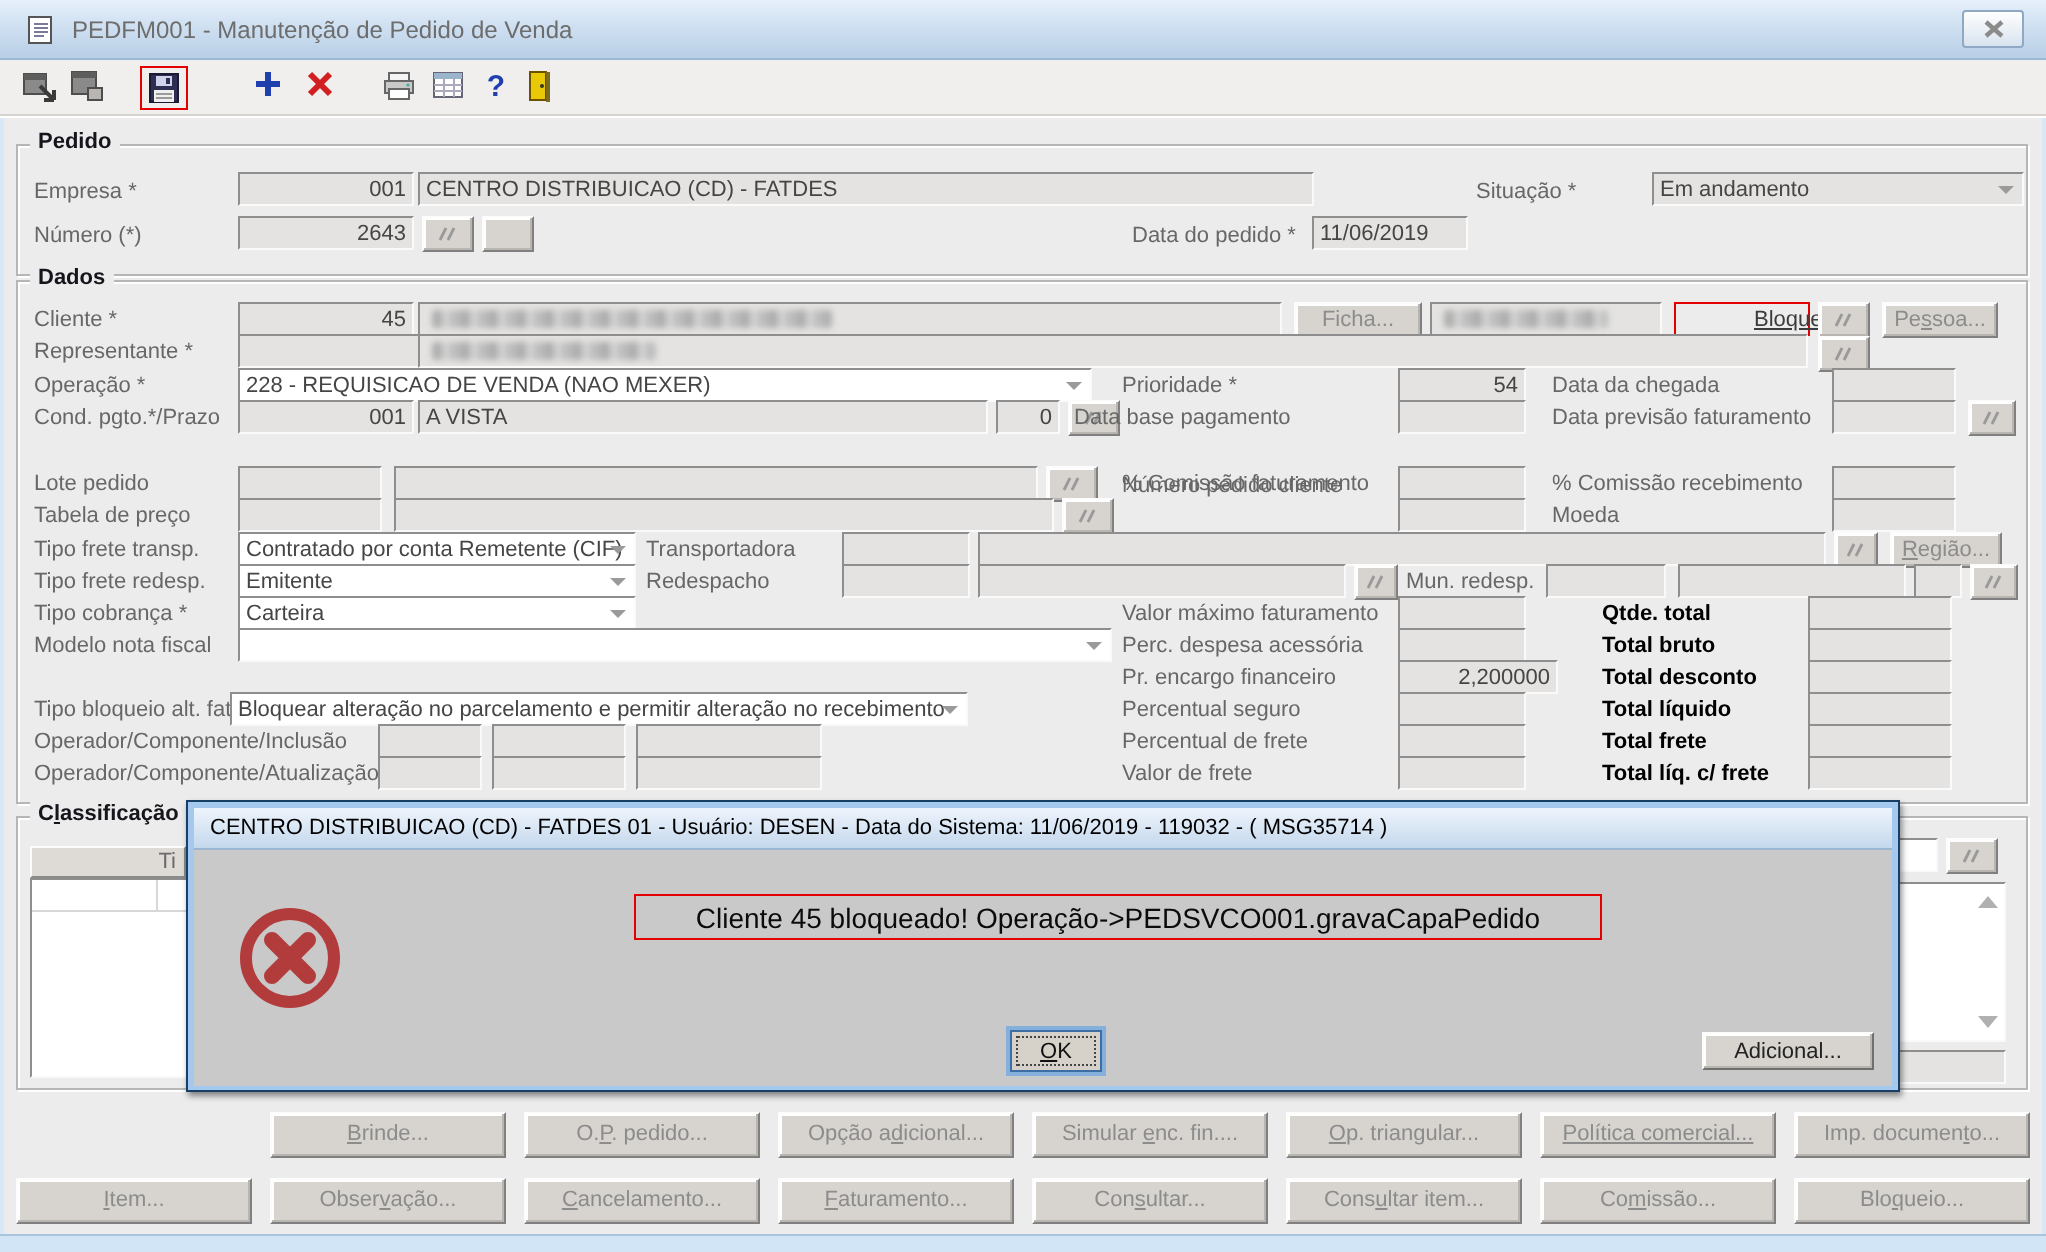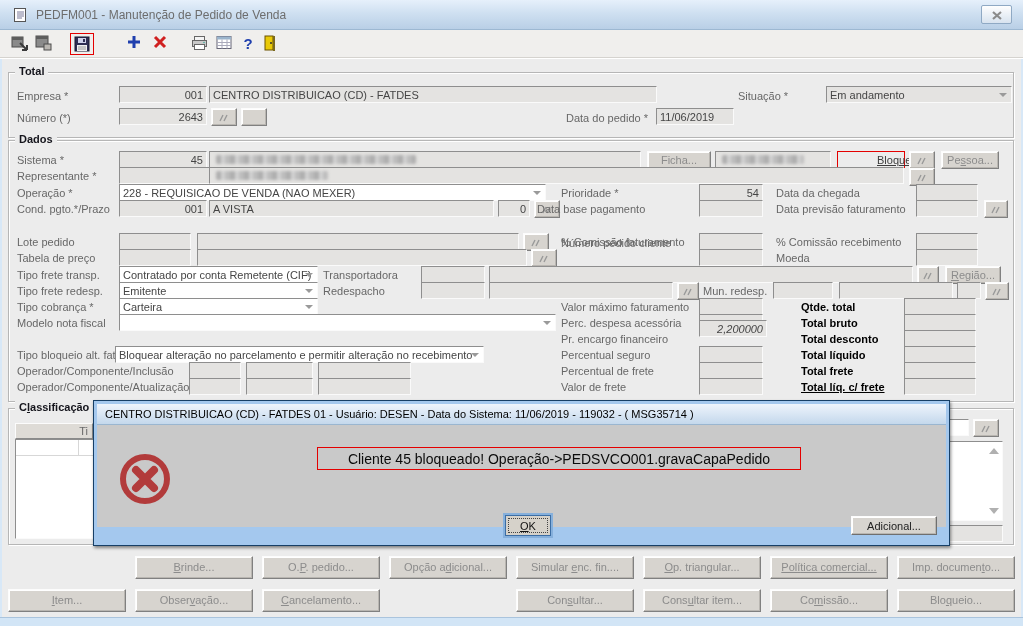--- a/index.html
+++ b/index.html
@@ -72,21 +72,21 @@
   .scrollarrow.up { border-bottom:6px solid #b0b0b0; }
   .scrollarrow.down { border-top:6px solid #b0b0b0; }
 
   
   .dlg { position:absolute; left:93px; top:400px; width:857px; height:146px;
          background:#a4c8ee; border:1px solid #173f66; padding:3px;
          box-shadow:1px 2px 3px rgba(0,0,0,.45); z-index:40; }
   .dlg-title { height:21px; background:linear-gradient(180deg,#eef4fc,#c4d8ec);
                border-bottom:1px solid #9ab6d0; color:#000; padding:4px 8px 0;
                white-space:nowrap; overflow:hidden; }
-  .dlg-body { position:relative; height:102px; background:#c9c9c9; }
+  .dlg-body { position:relative; height:118px; background:#c9c9c9; }
   .err-msg { position:absolute; left:220px; top:22px; width:484px; border:1px solid #e40000;
              padding:3px 4px 2px; font-size:14px; color:#0b0b0b; text-align:center;
              white-space:nowrap; overflow:hidden; }
   .okbtn { position:absolute; left:408px; top:90px; width:46px; height:21px;
            background:#d6d2ca; border:1px solid #3c6ea5; box-shadow:0 0 0 2px #86b0dc;
            outline:1px dotted #444; outline-offset:-4px; color:#111; text-align:center;
            padding-top:4px; }
   .adbtn { position:absolute; left:754px; top:91px; width:86px; height:19px;
            background:#d7d4cf; border:1px solid; border-color:#fcfcfc #6f6f6f #6f6f6f #fcfcfc;
            box-shadow: inset -1px -1px 0 #b9b6b1, inset 1px 1px 0 #ffffff;
@@ -171,40 +171,40 @@
     <span class="tbtn" style="left:258px">
       <svg width="16" height="16">
           <rect x="3" y="1" width="8" height="14" fill="#e9c907" stroke="#6a5200"></rect>
           <rect x="11" y="1" width="2" height="15" fill="#7c6a1e"></rect>
           <circle cx="9" cy="8" r="1" fill="#333"></circle>
         </svg>
     </span>
   </div>
 
   <div class="group" style="left:8px; top:72px; width:1006px; height:66px;">
-    <span class="legend">Total</span>
+    <span class="legend">Pedido</span>
     <span class="lbl" style="left:8px; top:17px;text-align:center;">Empresa *</span>
     <div class="fld num" style="left:110px; top:13px; width:88px;">001</div>
     <div class="fld" style="left:200px; top:13px; width:448px;">CENTRO DISTRIBUICAO (CD) - FATDES</div>
     <span class="lbl" style="left:729px; top:17px;">Situação *</span>
     <div class="fld" style="left:817px; top:13px; width:186px;"><span>Em andamento</span><span class="chev"></span></div>
     <span class="lbl" style="left:8px; top:39px;">Número (*)</span>
     <div class="fld num" style="left:110px; top:35px; width:88px;">2643</div>
     <span class="lookup" style="left:202px; top:35px;"><svg width="10" height="9">
           <path d="M1 8 L4 2 M5 8 L8 2" stroke="#9a9a9a" stroke-width="1.4"></path>
         </svg></span>
     <span class="lookup" style="left:232px; top:35px;"></span>
     <span class="lbl" style="left:557px; top:39px;">Data do pedido *</span>
     <div class="fld" style="left:647px; top:35px; width:78px;">11/06/2019</div>
   </div>
 
   <div class="group" style="left:8px; top:140px; width:1006px; height:262px;">
     <span class="legend">Dados</span>
 
-    <span class="lbl" style="left:8px; top:13px;">Sistema *</span>
+    <span class="lbl" style="left:8px; top:13px;">Cliente *</span>
     <div class="fld num" style="left:110px; top:10px; width:88px;">45</div>
     <div class="fld" style="left:200px; top:10px; width:432px;">
         <span class="blur" style="left:6px; width:200px;"></span>
       </div>
     <span class="btn3d sm" style="left:638px; top:10px; width:64px;">Ficha...</span>
     <div class="fld" style="left:706px; top:10px; width:116px;">
         <span class="blur" style="left:6px; width:82px;"></span>
       </div>
     <span class="redbox" style="left:828px; top:10px; width:68px; height:17px; padding-top:2px;"><span class="ul">Bloqueado</span></span>
     <span class="lookup" style="left:900px; top:10px;"><svg width="10" height="9">
@@ -301,21 +301,21 @@
     <span class="lbl" style="left:8px; top:176px;">Modelo nota fiscal</span>
     <div class="fld white" style="left:110px; top:173px; width:437px;">
         <span class="chev"></span>
       </div>
     <span class="lbl" style="left:552px; top:176px;text-align:right;">Perc. despesa acessória</span>
     <div class="fld" style="left:690px; top:173px; width:64px;"></div>
     <span class="lbl b" style="left:792px; top:176px;">Total bruto</span>
     <div class="fld" style="left:895px; top:173px; width:72px;"></div>
 
     <span class="lbl" style="left:552px; top:192px;">Pr. encargo financeiro</span>
-    <div class="fld num" style="left:690px; top:179px; width:68px;font-style:italic;">2,200000</div>
+    <div class="fld num" style="left:690px; top:189px; width:80px;">2,200000</div>
     <span class="lbl b" style="left:792px; top:192px;">Total desconto</span>
     <div class="fld" style="left:895px; top:189px; width:72px;"></div>
 
     <span class="lbl" style="left:8px; top:208px;">Tipo bloqueio alt. fat.</span>
     <div class="fld white" style="left:106px; top:205px; width:369px;"><span>Bloquear alteração no parcelamento e permitir alteração no recebimento</span><span class="chev"></span></div>
     <span class="lbl" style="left:552px; top:208px;">Percentual seguro</span>
     <div class="fld" style="left:690px; top:205px; width:64px;"></div>
     <span class="lbl b" style="left:792px; top:208px;">Total líquido</span>
     <div class="fld" style="left:895px; top:205px; width:72px;"></div>
 
@@ -327,21 +327,21 @@
     <div class="fld" style="left:690px; top:221px; width:64px;"></div>
     <span class="lbl b" style="left:792px; top:224px;">Total frete</span>
     <div class="fld" style="left:895px; top:221px; width:72px;"></div>
 
     <span class="lbl" style="left:8px; top:240px;">Operador/Componente/Atualização</span>
     <div class="fld" style="left:180px; top:237px; width:52px;"></div>
     <div class="fld" style="left:237px; top:237px; width:67px;"></div>
     <div class="fld" style="left:309px; top:237px; width:93px;"></div>
     <span class="lbl" style="left:552px; top:240px;">Valor de frete</span>
     <div class="fld" style="left:690px; top:237px; width:64px;"></div>
-    <span class="lbl b" style="left:792px; top:240px;text-decoration:underline;">Total líq. c/ frete</span>
+    <span class="lbl b" style="left:792px; top:240px;">Total líq. c/ frete</span>
     <div class="fld" style="left:895px; top:237px; width:72px;"></div>
   </div>
 
   <div class="group" style="left:8px; top:408px; width:1006px; height:137px;">
     <span class="legend">C<u>l</u>assificação</span>
     <div class="gridhead" style="left:6px; top:14px; width:78px;">Ti</div>
     <div class="whitebox" style="left:6px; top:30px; width:80px; height:100px;">
       <span class="hline" style="left:0; top:15px; width:78px;"></span>
       <span class="vline" style="left:62px; top:0; height:15px;"></span>
     </div>
@@ -375,19 +375,20 @@
   <span class="btn3d act" style="left:389px; top:556px;">Opção a<u>d</u>icional...</span>
   <span class="btn3d act" style="left:262px; top:556px;">O.<u>P</u>. pedido...</span>
   <span class="btn3d act" style="left:516px; top:556px;">Simular <u>e</u>nc. fin....</span>
   <span class="btn3d act" style="left:643px; top:556px;"><u>O</u>p. triangular...</span>
   <span class="btn3d act" style="left:770px; top:556px;text-decoration:underline;">Pol<u>í</u>tica comercial...</span>
   <span class="btn3d act" style="left:8px;   top:589px;"><u>I</u>tem...</span>
 
   <span class="btn3d act" style="left:897px; top:556px;">Imp. documen<u>t</u>o...</span>
   <span class="btn3d act" style="left:135px; top:589px;">Obser<u>v</u>ação...</span>
   <span class="btn3d act" style="left:262px; top:589px;"><u>C</u>ancelamento...</span>
+  <span class="btn3d act" style="left:389px; top:589px;"><u>F</u>aturamento...</span>
   <span class="btn3d act" style="left:516px; top:589px;">Con<u>s</u>ultar...</span>
   <span class="btn3d act" style="left:643px; top:589px;">Cons<u>u</u>ltar item...</span>
   <span class="btn3d act" style="left:770px; top:589px;">Co<u>m</u>issão...</span>
   <span class="btn3d act" style="left:897px; top:589px;">Blo<u>q</u>ueio...</span>
 
   <div class="bstrip"></div>
 </div>
 
 </body></html>

